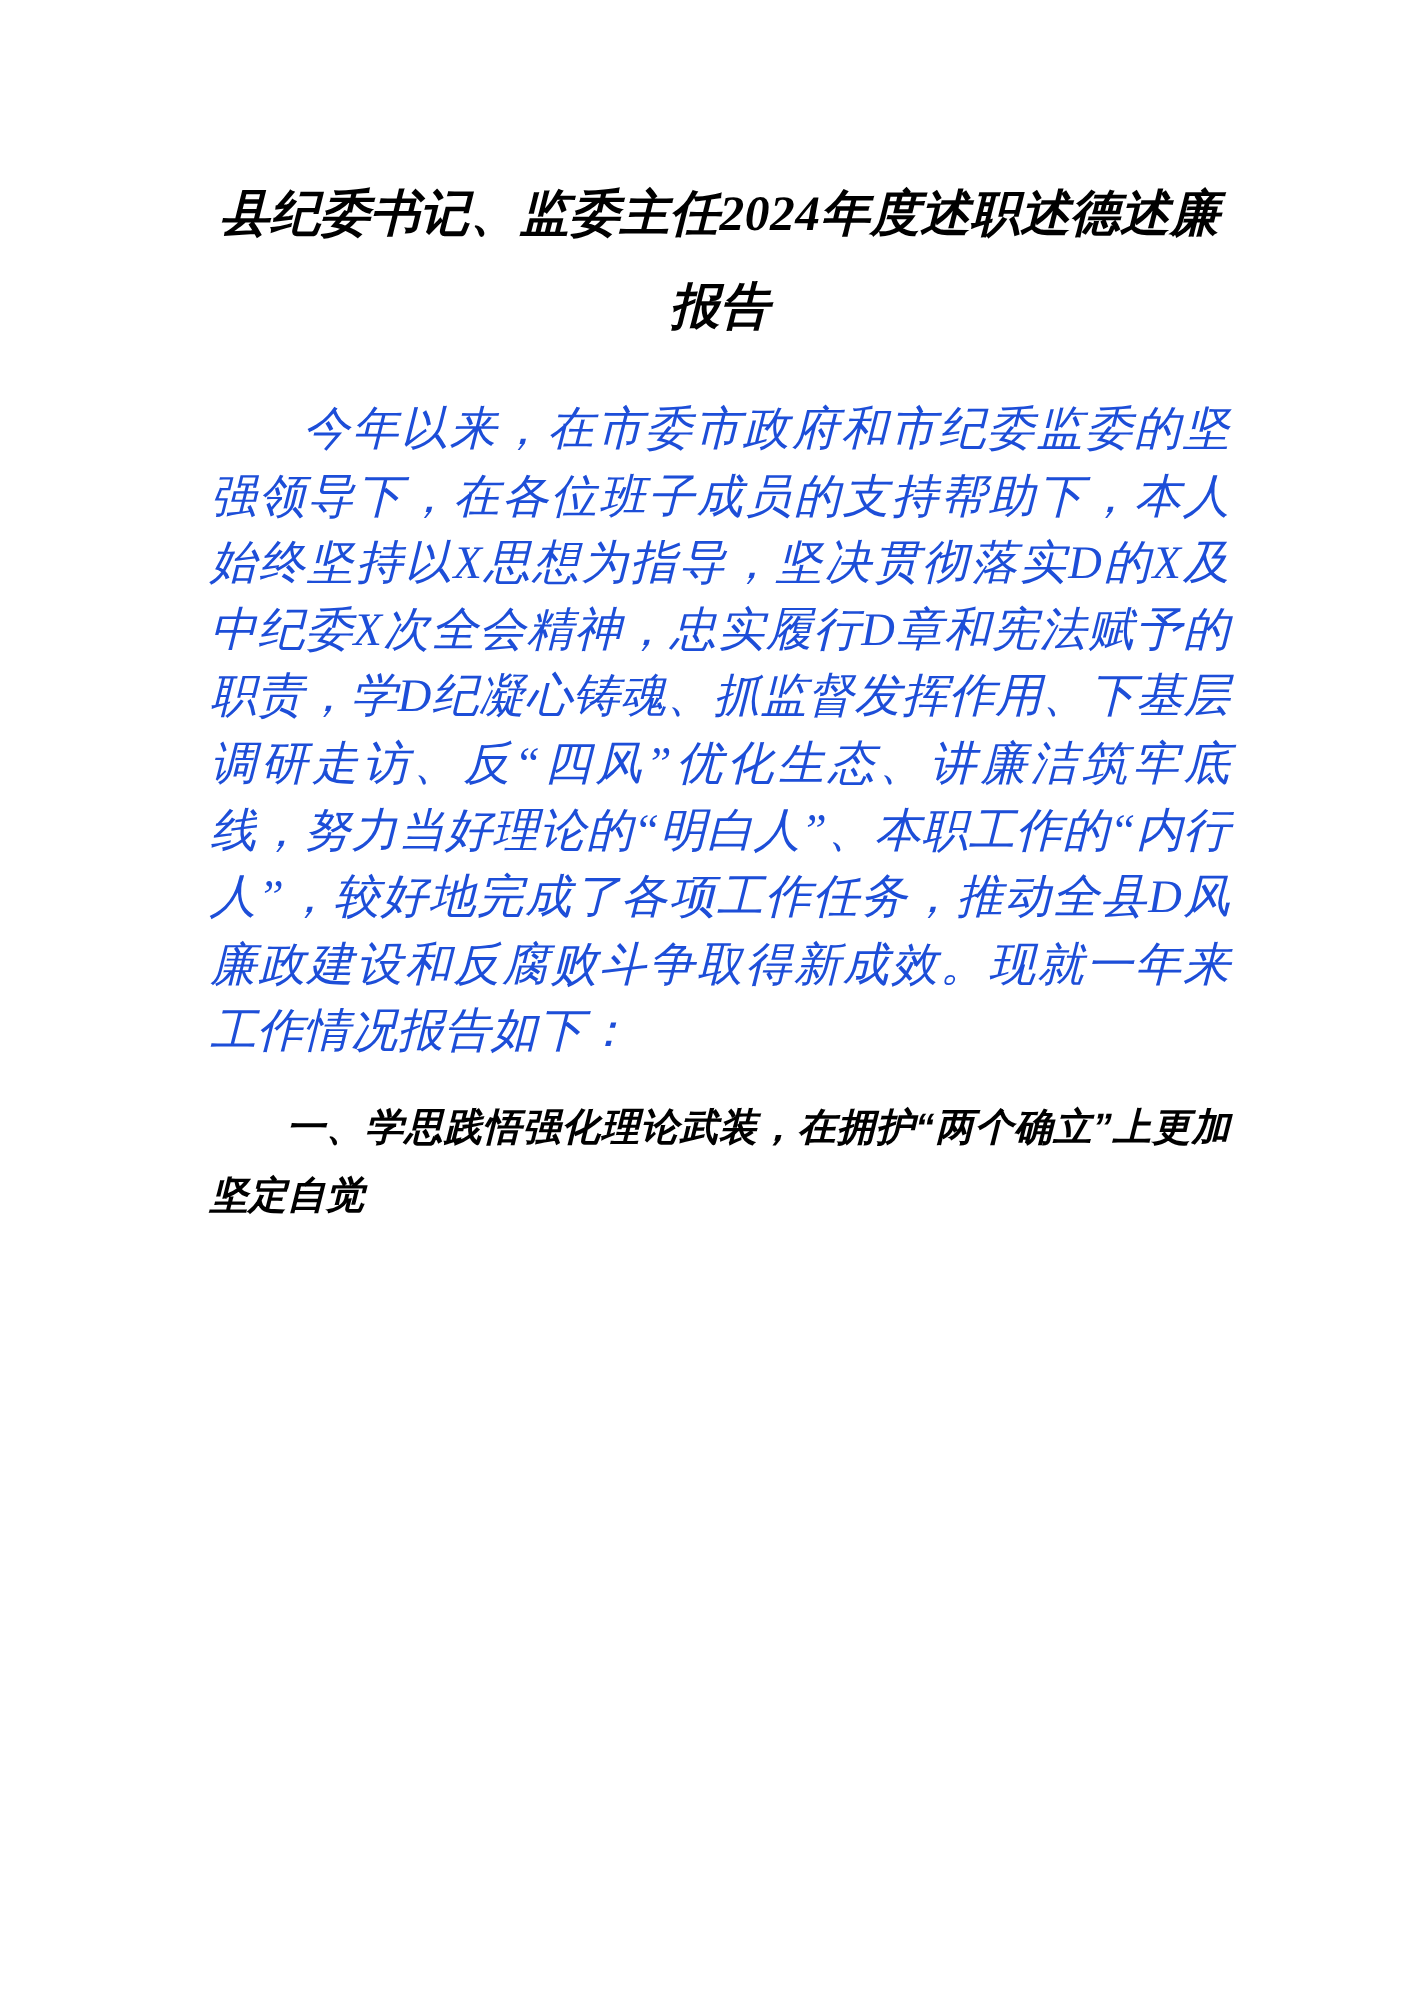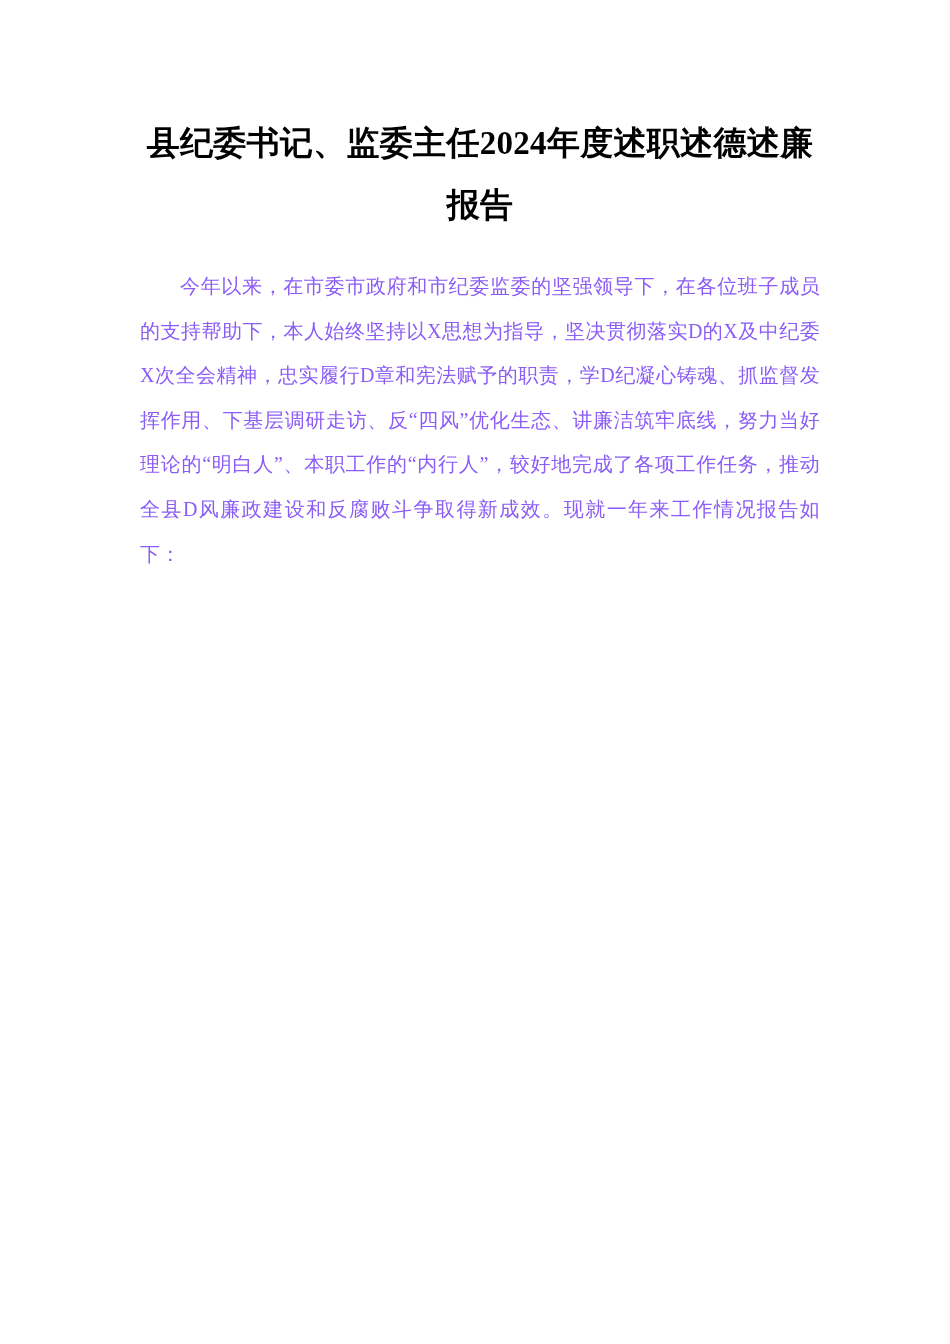--- a/index.html
+++ b/index.html
@@ -17,20 +17,21 @@
     -webkit-font-smoothing: antialiased;
   }
 
   #page {
     position: relative;
     width: 950px;
     height: 1344px;
     background: #ffffff;
     box-sizing: border-box;
     padding: 0;
+    font-style: italic;
   }
 
   
   .content {
     position: absolute;
     left: 140px;
     top: 0;
     width: 680px;
   }
 
@@ -45,27 +46,27 @@
     text-align: center;
     letter-spacing: 0.3px;
     color: #000000;
     text-indent: 0;
   }
 
   
   .body-p {
     margin: 0;
     font-family: "Liberation Serif", "DejaVu Serif", serif;
-    font-size: 20px;
+    font-size: 31px;
     line-height: 44.6px;
     text-align: justify;
     text-justify: inter-ideograph;
     text-indent: 2em;
     letter-spacing: 0.2px;
-    color: #8b5cf6;
+    color: #1d4ed8;
     word-break: break-all;
   }
 
   .body-p.first {
     margin-top: 28px;
   }
 
   
   .section-heading {
     margin: 0;
@@ -90,17 +91,18 @@
 <body>
 
 <div id="page">
 
   <div class="content">
 
     <h1 class="doc-title">县纪委书记、监委主任2024年度述职述德述廉报告</h1>
 
     <p class="body-p first">今年以来，在市委市政府和市纪委监委的坚强领导下，在各位班子成员的支持帮助下，本人始终坚持以X思想为指导，坚决贯彻落实D的X及中纪委X次全会精神，忠实履行D章和宪法赋予的职责，学D纪凝心铸魂、抓监督发挥作用、下基层调研走访、反“四风”优化生态、讲廉洁筑牢底线，努力当好理论的“明白人”、本职工作的“内行人”，较好地完成了各项工作任务，推动全县D风廉政建设和反腐败斗争取得新成效。现就一年来工作情况报告如下：</p>
 
+    <h2 class="section-heading">一、学思践悟强化理论武装，在拥护“两个确立”上更加坚定自觉</h2>
 
 
   </div>
 
 </div>
 
 </body></html>

